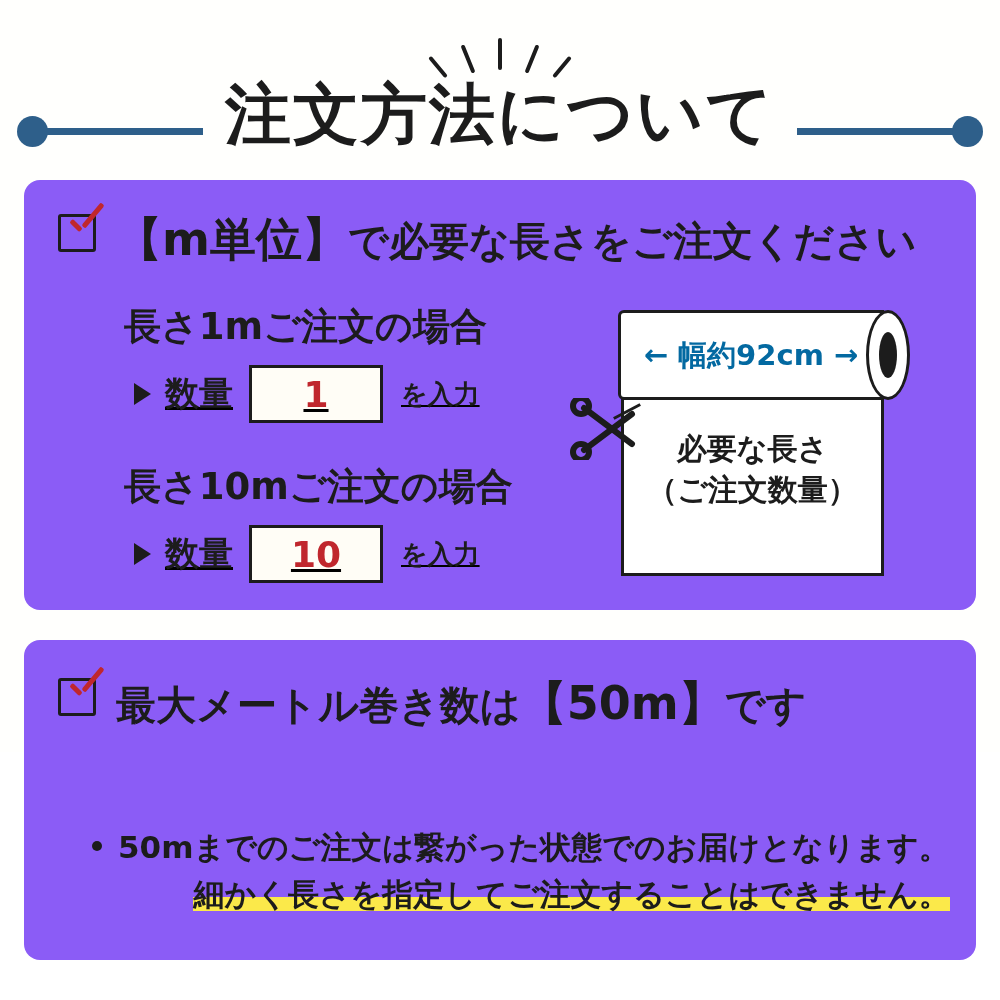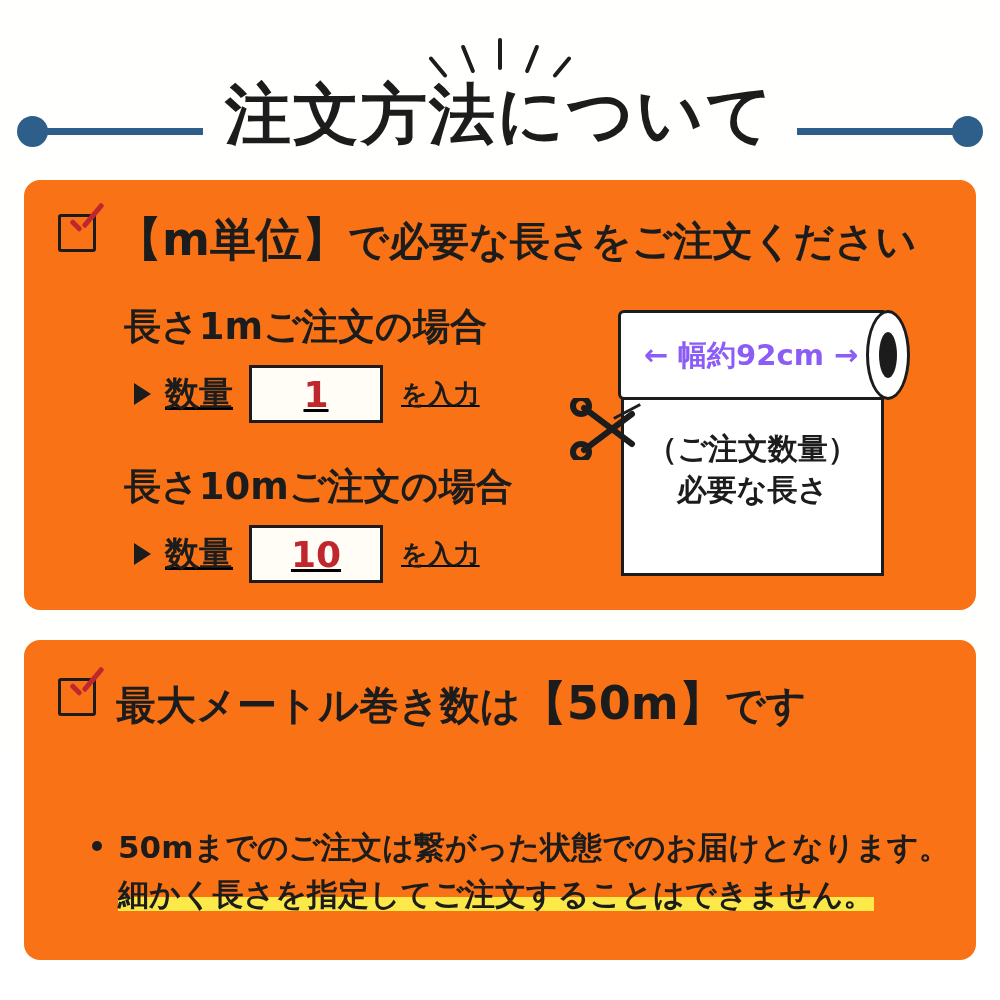--- a/index.html
+++ b/index.html
@@ -67,25 +67,25 @@
   }
   .spark {
     position: absolute;
     background: #1c1c1c;
     border-radius: 3px;
   }
 
   
   .card {
     position: absolute;
-    background: #f97316;
+    background: #8b5cf6;
     border-radius: 16px;
   }
   .card-1 { left: 24px; top: 180px; width: 952px; height: 430px; }
-  .card-2 { left: 24px; top: 640px; width: 952px; height: 320px; }
+  .card-2 { left: 24px; top: 640px; width: 952px; height: 320px; text-align: right; }
 
   
   .checkbox {
     position: absolute;
     width: 38px;
     height: 38px;
     border: 3px solid #1c1c1c;
     border-radius: 3px;
     box-sizing: border-box;
   }
@@ -232,21 +232,21 @@
     box-sizing: border-box;
   }
   .width-label {
     position: absolute;
     left: 0;
     top: 26px;
     width: 266px;
     text-align: center;
     font-size: 29px;
     font-weight: 900;
-    color: #8b5cf6;
+    color: #0369a1;
     white-space: nowrap;
   }
   .sheet-text {
     position: absolute;
     left: 3px;
     top: 118px;
     width: 263px;
     text-align: center;
     font-size: 30px;
     font-weight: 900;
@@ -343,22 +343,22 @@
     </div>
   </div>
 
   <div class="roll">
     <div class="roll-sheet"></div>
     <div class="roll-body"></div>
     <div class="roll-cap"></div>
     <div class="roll-core"></div>
     <div class="width-label">← 幅約92cm →</div>
     <div class="sheet-text">
+      <div>必要な長さ</div>
       <div>（ご注文数量）</div>
-      <div>必要な長さ</div>
     </div>
   </div>
 
   <div class="cutline"></div>
   <svg class="scissors" viewBox="0 0 70 62">
     <g stroke="#1c1c1c" stroke-width="6" fill="none" stroke-linecap="round">
       <line x1="14" y1="10" x2="62" y2="46"></line>
       <line x1="14" y1="52" x2="62" y2="16"></line>
       <circle cx="11" cy="8" r="8"></circle>
       <circle cx="11" cy="54" r="8"></circle>

